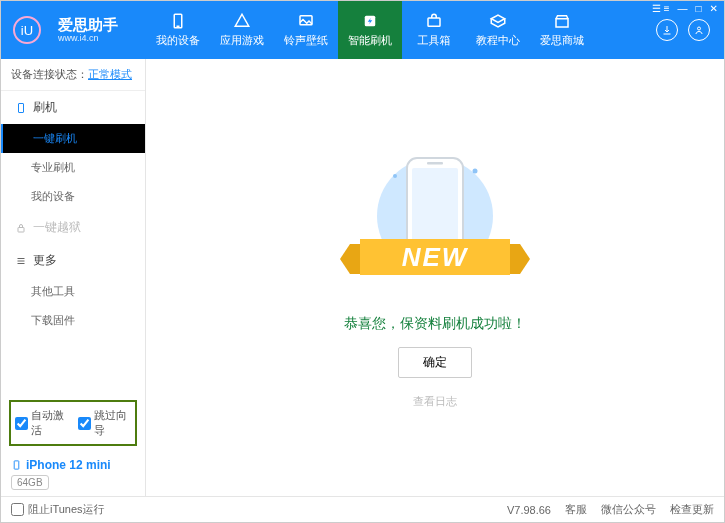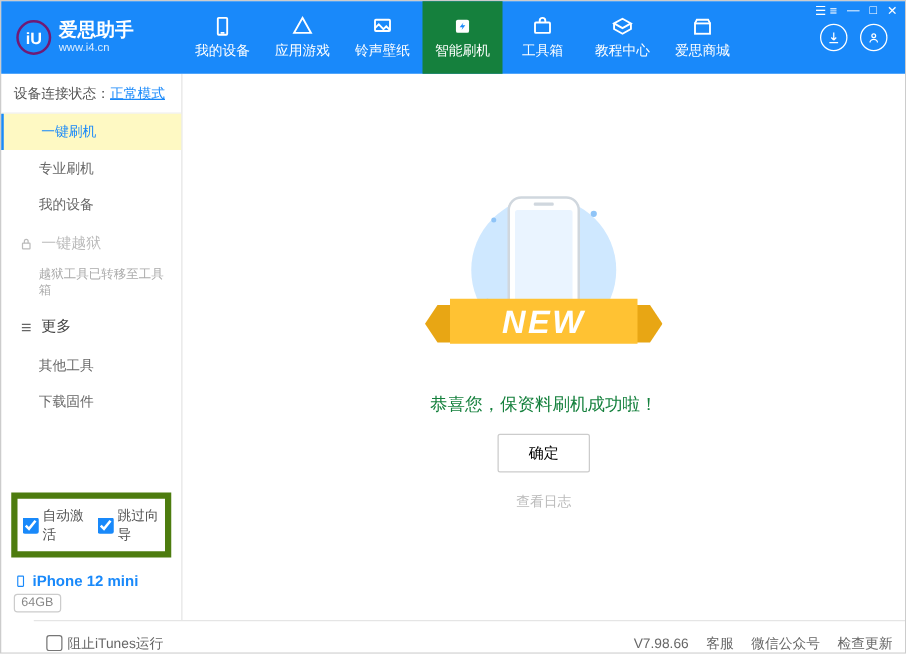--- a/index.html
+++ b/index.html
@@ -1,55 +1,55 @@
 <!DOCTYPE html>
 <html><head>
 <meta charset="utf-8">
 <style>
 * { margin: 0; padding: 0; box-sizing: border-box; font-family: "Microsoft YaHei", Arial, sans-serif; }
 body { background: #fff; }
 .window { width: 725px; height: 523px; border: 1px solid #ccc; display: flex; flex-direction: column; background: #fff; }
 .titlebar { height: 58px; background: #1989fa; display: flex; align-items: center; color: #fff; position: relative; }
 .logo-area { display: flex; align-items: center; padding: 0 12px; width: 145px; }
-.logo-circle { width: 28px; height: 28px; border: 2px solid #701a75; border-radius: 50%; display: flex; align-items: center; justify-content: center; font-size: 13px; font-weight: bold; margin-right: 6px; }
+.logo-circle { width: 28px; height: 28px; border: 2px solid #f9a8d4; border-radius: 50%; display: flex; align-items: center; justify-content: center; font-size: 13px; font-weight: normal; margin-right: 17px; }
 .logo-text { font-size: 15px; font-weight: bold; line-height: 1.1; }
 .logo-url { font-size: 9px; opacity: 0.85; }
 .navbar { display: flex; height: 100%; flex: 1; }
 .nav-item { width: 64px; display: flex; flex-direction: column; align-items: center; justify-content: center; font-size: 11px; cursor: pointer; gap: 3px; }
 .nav-item.active { background: #15803d; }
 .nav-item svg { width: 18px; height: 18px; }
 .title-controls { position: absolute; top: 2px; right: 6px; display: flex; gap: 8px; font-size: 10px; }
 .title-controls span { cursor: pointer; }
 .right-icons { display: flex; align-items: center; gap: 10px; padding: 0 14px; }
 .right-icons .circ { width: 22px; height: 22px; border: 1.5px solid #fff; border-radius: 50%; display: flex; align-items: center; justify-content: center; }
 .body { flex: 1; display: flex; min-height: 0; }
 .sidebar { width: 145px; border-right: 1px solid #e5e5e5; display: flex; flex-direction: column; font-size: 12px; color: #555; }
 .status-row { padding: 8px 10px; font-size: 11px; border-bottom: 1px solid #eee; }
 .status-val { color: #1989fa; text-decoration: underline; }
 .side-section { padding: 8px 14px; display: flex; align-items: center; gap: 6px; color: #444; cursor: pointer; }
 .side-section.locked { color: #bbb; }
 .sub-item { padding: 7px 10px 7px 30px; cursor: pointer; color: #666; font-size: 11px; }
-.sub-item.active { background: #fef9c3; color: #1989fa; border-left: 2px solid #1989fa; }
+.sub-item.active { background: #000000; color: #1989fa; border-left: 2px solid #1989fa; }
 .sub-note { font-size: 10px; color: #aaa; padding: 2px 10px 6px 30px; line-height: 1.3; }
-.checkbox-area { border: 5px solid #4d7c0f; margin: 6px 8px; padding: 6px 4px; display: flex; gap: 10px; font-size: 11px; align-items: flex-end; }
+.checkbox-area { border: 2px solid #4d7c0f; margin: 6px 8px; padding: 6px 4px; display: flex; gap: 10px; font-size: 11px; align-items: flex-end; }
 .checkbox-area label { display: flex; align-items: center; gap: 3px; cursor: pointer; }
 .checkbox-area input { accent-color: #1989fa; }
 .device-area { padding: 6px 10px; }
 .device-name { color: #1989fa; font-weight: bold; font-size: 12px; display: flex; align-items: center; gap: 4px; }
 .device-badge { display: inline-block; border: 1px solid #ccc; border-radius: 3px; padding: 1px 5px; font-size: 10px; color: #888; margin-top: 3px; }
 .main { flex: 1; display: flex; flex-direction: column; align-items: center; justify-content: center; position: relative; }
 .illustration { width: 200px; height: 155px; position: relative; margin-bottom: 14px; }
 .phone-svg { position: absolute; left: 50%; top: 0; transform: translateX(-50%); }
 .ribbon { position: absolute; top: 88px; left: 50%; transform: translateX(-50%); }
 .ribbon-rect { fill: #ffc233; }
 .ribbon-text { font-size: 26px; font-weight: 900; fill: #fff; font-style: italic; letter-spacing: 2px; }
 .msg { font-size: 14px; color: #15803d; margin-bottom: 14px; }
 .btn-ok { border: 1px solid #ccc; background: #fff; padding: 6px 24px; font-size: 12px; cursor: pointer; border-radius: 2px; }
 .link-log { font-size: 11px; color: #bbb; margin-top: 16px; cursor: pointer; }
-.footer { height: 26px; border-top: 1px solid #e5e5e5; display: flex; align-items: flex-end; font-size: 11px; color: #666; padding: 0 10px; margin-left: 26px; }
+.footer { height: 26px; border-top: 1px solid #e5e5e5; display: flex; align-items: center; font-size: 11px; color: #666; padding: 0 10px; }
 .footer .left { display: flex; align-items: center; gap: 4px; }
 .footer .right { margin-left: auto; display: flex; gap: 14px; align-items: center; }
 .footer .right span { cursor: pointer; }
 .spacer { flex: 1; }
 </style>
 </head>
 <body>
 
 <div class="window">
 
@@ -131,32 +131,37 @@
         </div>
     </div>
   </div>
 
   <div class="body">
     <div class="sidebar">
       <div class="status-row">
         <span>设备连接状态：</span><span class="status-val">正常模式</span>
       </div>
 
+      <div class="side-section">
+        <svg width="12" height="12" viewBox="0 0 24 24" fill="none" stroke="#1989fa" stroke-width="2">
+            <rect x="7" y="3" width="10" height="18" rx="1"></rect>
+          </svg>
+        <span>刷机</span>
+      </div>
       <div class="sub-item active">一键刷机</div>
       <div class="sub-item">专业刷机</div>
       <div class="sub-item">我的设备</div>
 
       <div class="side-section locked">
         <svg width="12" height="12" viewBox="0 0 24 24" fill="none" stroke="#bbb" stroke-width="2">
             <rect x="6" y="11" width="12" height="9" rx="1"></rect>
             <path d="M9 11V8a3 3 0 016 0v3"></path>
           </svg>
         <span>一键越狱</span>
       </div>
-      <div class="sub-note">越狱工具已转移至工具箱</div>
 
       <div class="side-section">
         <svg width="12" height="12" viewBox="0 0 24 24" fill="none" stroke="#666" stroke-width="2">
             <line x1="5" y1="7" x2="19" y2="7"></line>
             <line x1="5" y1="12" x2="19" y2="12"></line>
             <line x1="5" y1="17" x2="19" y2="17"></line>
           </svg>
         <span>更多</span>
       </div>
       <div class="sub-item">其他工具</div>

